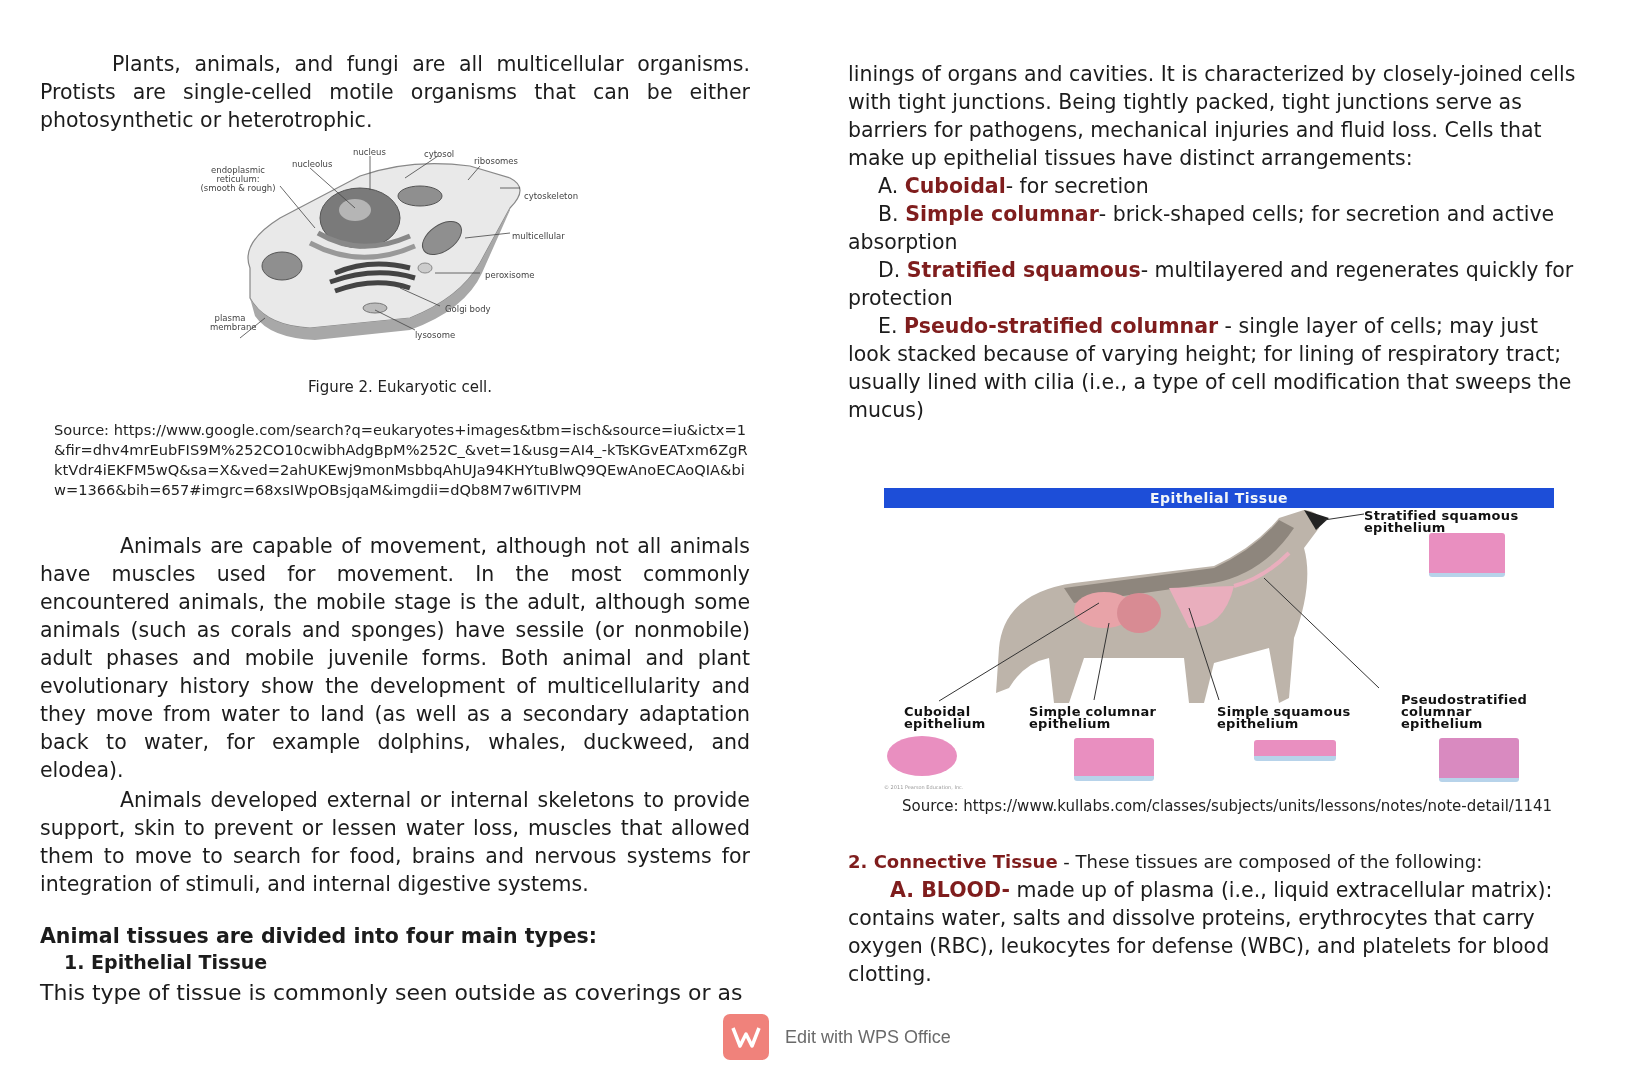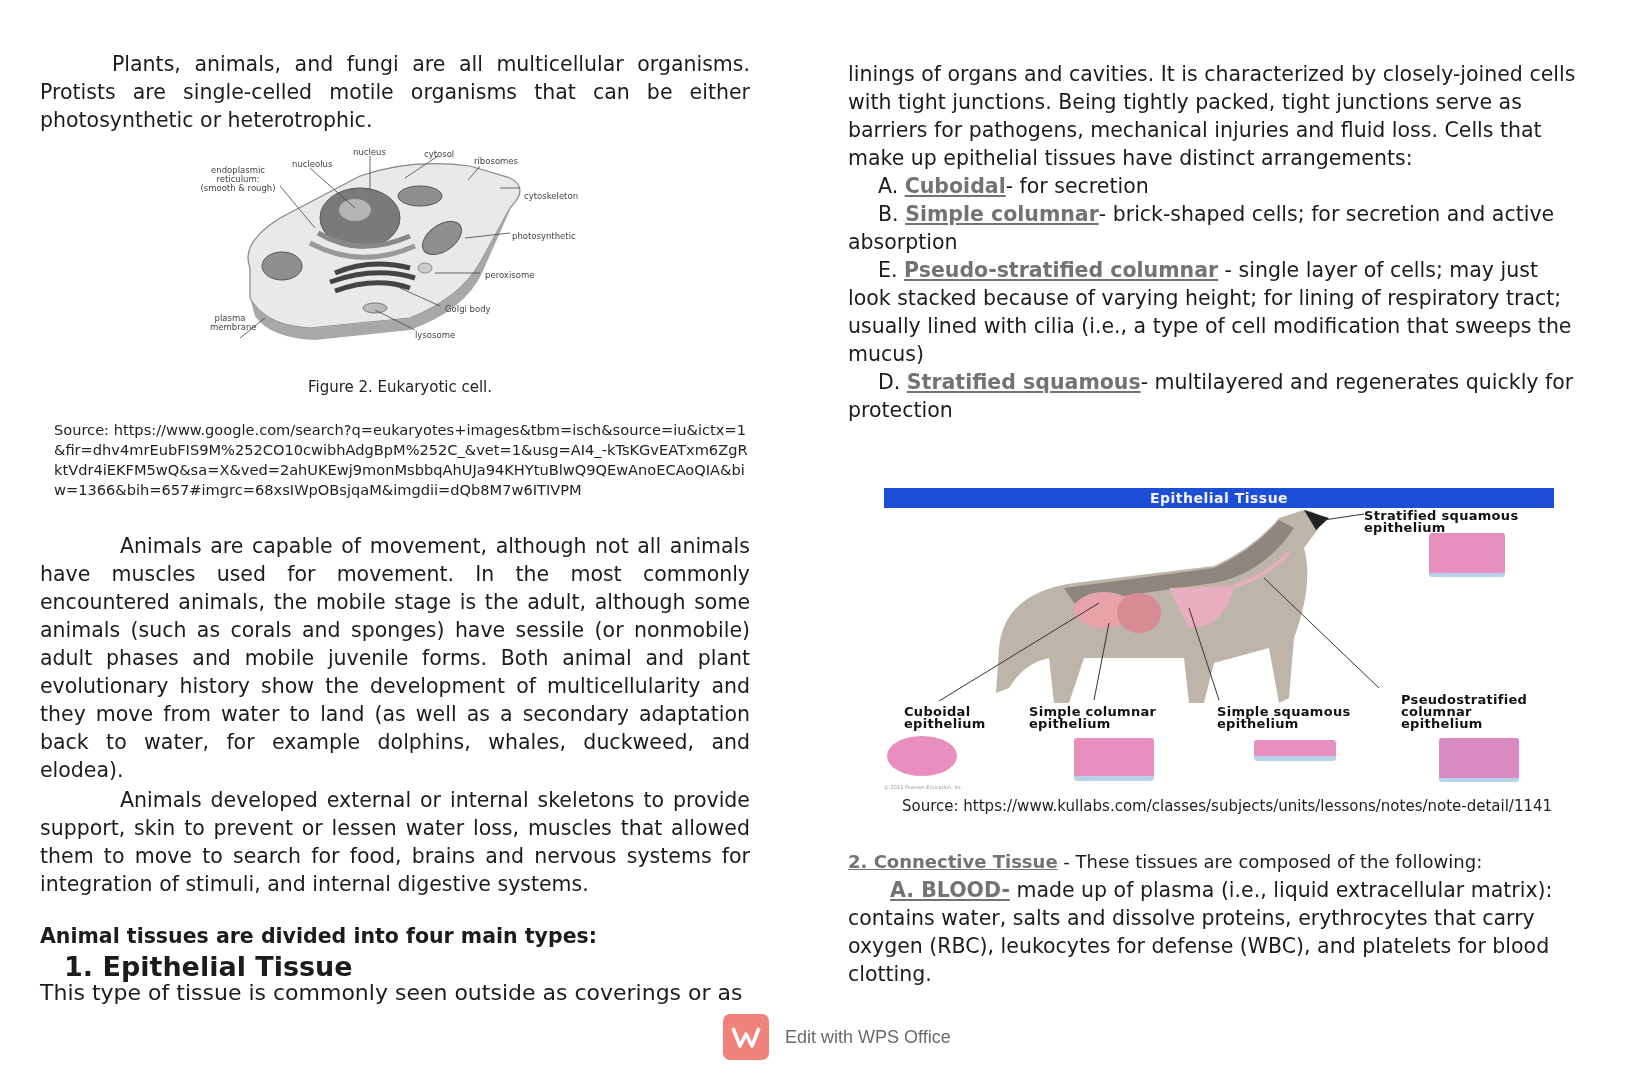--- a/index.html
+++ b/index.html
@@ -3,32 +3,32 @@
 <meta charset="utf-8">
 <style>
   html, body { margin:0; padding:0; background:#ffffff; }
   body { width:1651px; height:1080px; position:relative; overflow:hidden;
          font-family:"DejaVu Sans", "Liberation Sans", sans-serif; color:#1c1c1c; }
   .col { position:absolute; }
   .p { font-size:20.5px; line-height:28px; margin:0; }
   .just { text-align:justify; text-align-last:left; }
   .indent { text-indent:72px; }
   .indent2 { text-indent:80px; }
-  b { font-weight:bold; color:#737373;text-decoration:underline; }
+  b { font-weight:bold; color:#7f1d1d; }
 
   
   #left { left:40px; top:50px; width:710px; }
   #cell-fig { position:absolute; left:210px; top:148px; width:410px; height:210px; }
   .cell-label { position:absolute; font-size:8.5px; color:#444; line-height:9px; }
   #fig-caption { position:absolute; left:0; width:800px; top:378px; text-align:center; font-size:15px; color:#222; }
   #source1 { position:absolute; left:54px; top:420px; width:700px; font-size:14.6px; line-height:20px; color:#222; word-break:break-all; }
   #para2 { position:absolute; left:40px; top:532px; width:710px; }
   #para3 { position:absolute; left:40px; top:786px; width:710px; }
   #tissues-heading { position:absolute; left:40px; top:924px; font-size:20.5px; font-weight:bold; }
-  #epi-heading { position:absolute; left:64px; top:951px; font-size:27px; font-weight:bold; }
+  #epi-heading { position:absolute; left:64px; top:951px; font-size:19px; font-weight:bold; }
   #epi-intro { position:absolute; left:40px; top:980px; font-size:22px; }
 
   
   #right { left:848px; top:60px; width:730px; }
   .item { padding-left:30px; }
 
   #wolf-fig { position:absolute; left:884px; top:488px; width:670px; height:305px; }
   #epi-banner { position:absolute; left:0; top:0; width:670px; height:20px; background:#1d4ed8;
                 color:#f2f6f8; font-weight:bold; font-size:14px; text-align:center; line-height:20px; letter-spacing:0.5px; }
   .wlabel { position:absolute; font-size:13px; font-weight:bold; line-height:12px; color:#111; letter-spacing:0.3px; }
@@ -75,43 +75,43 @@
       <line x1="55" y1="170" x2="30" y2="190"></line>
       <line x1="70" y1="38" x2="105" y2="80"></line>
     </g>
   </svg>
   <span class="cell-label" style="left:143px;top:0px;">nucleus</span>
   <span class="cell-label" style="left:214px;top:2px;">cytosol</span>
   <span class="cell-label" style="left:82px;top:12px;">nucleolus</span>
   <span class="cell-label" style="left:264px;top:9px;">ribosomes</span>
   <span class="cell-label" style="left:-12px;top:18px;width:80px;text-align:center;">endoplasmic reticulum: (smooth &amp; rough)</span>
   <span class="cell-label" style="left:314px;top:44px;">cytoskeleton</span>
-  <span class="cell-label" style="left:302px;top:84px;">photosynthetic</span>
+  <span class="cell-label" style="left:302px;top:84px;">multicellular</span>
   <span class="cell-label" style="left:275px;top:123px;">peroxisome</span>
   <span class="cell-label" style="left:235px;top:157px;">Golgi body</span>
   <span class="cell-label" style="left:0px;top:166px;width:40px;text-align:center;">plasma membrane</span>
   <span class="cell-label" style="left:205px;top:183px;">lysosome</span>
 </div>
 
 <div id="fig-caption">Figure 2. Eukaryotic cell.</div>
 <div id="source1">Source: https://www.google.com/search?q=eukaryotes+images&amp;tbm=isch&amp;source=iu&amp;ictx=1&amp;fir=dhv4mrEubFIS9M%252CO10cwibhAdgBpM%252C_&amp;vet=1&amp;usg=AI4_-kTsKGvEATxm6ZgRktVdr4iEKFM5wQ&amp;sa=X&amp;ved=2ahUKEwj9monMsbbqAhUJa94KHYtuBlwQ9QEwAnoECAoQIA&amp;biw=1366&amp;bih=657#imgrc=68xsIWpOBsjqaM&amp;imgdii=dQb8M7w6ITIVPM</div>
 
 <p class="p just indent2" id="para2">Animals are capable of movement, although not all animals have muscles used for movement. In the most commonly encountered animals, the mobile stage is the adult, although some animals (such as corals and sponges) have sessile (or nonmobile) adult phases and mobile juvenile forms. Both animal and plant evolutionary history show the development of multicellularity and they move from water to land (as well as a secondary adaptation back to water, for example dolphins, whales, duckweed, and elodea).</p>
 <p class="p just indent2" id="para3">Animals developed external or internal skeletons to provide support, skin to prevent or lessen water loss, muscles that allowed them to move to search for food, brains and nervous systems for integration of stimuli, and internal digestive systems.</p>
 
 <div id="tissues-heading">Animal tissues are divided into four main types:</div>
 <div id="epi-heading">1. Epithelial Tissue</div>
 <div id="epi-intro">This type of tissue is commonly seen outside as coverings or as</div>
 
 <div class="col" id="right">
   <p class="p">linings of organs and cavities. It is characterized by closely-joined cells with tight junctions. Being tightly packed, tight junctions serve as barriers for pathogens, mechanical injuries and fluid loss. Cells that make up epithelial tissues have distinct arrangements:</p>
   <p class="p item"><span>A.</span> <b>Cuboidal</b><span>- for secretion</span></p>
   <p class="p"><span style="padding-left:30px">B.</span> <b>Simple columnar</b><span>- brick-shaped cells; for secretion and active absorption</span></p>
+  <p class="p"><span style="padding-left:30px">D.</span> <b>Stratified squamous</b><span>- multilayered and regenerates quickly for protection</span></p>
   <p class="p"><span style="padding-left:30px">E.</span> <b>Pseudo-stratified columnar</b><span> - single layer of cells; may just look stacked because of varying height; for lining of respiratory tract; usually lined with cilia (i.e., a type of cell modification that sweeps the mucus)</span></p>
-  <p class="p"><span style="padding-left:30px">D.</span> <b>Stratified squamous</b><span>- multilayered and regenerates quickly for protection</span></p>
 </div>
 
 <div id="wolf-fig">
   <div id="epi-banner">Epithelial Tissue</div>
   <svg width="670" height="305" viewBox="0 0 670 305" style="position:absolute;left:0;top:0;">
 
     <path d="M115,160 Q120,105 190,95 L330,78 Q370,60 395,30 L420,22 Q440,24 435,40 L420,60 Q430,95 410,150 L405,210 L395,215 L385,160 L330,175 L320,215 L305,215 L300,170 L200,170 L185,215 L170,215 L165,170 Q140,175 125,200 L112,205 Z" fill="#bdb4aa"></path>
     <path d="M180,100 L330,80 Q370,62 395,32 L410,40 Q380,85 330,95 L190,115 Z" fill="#8e867d"></path>
     <path d="M420,22 L445,30 L432,42 Z" fill="#222"></path>
 

